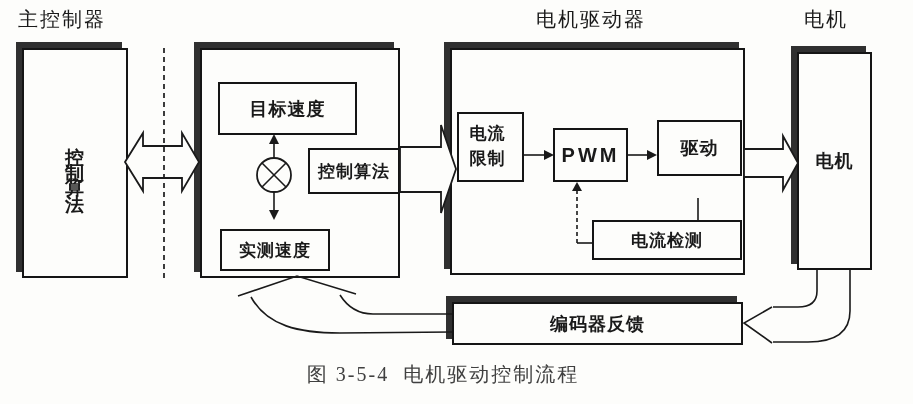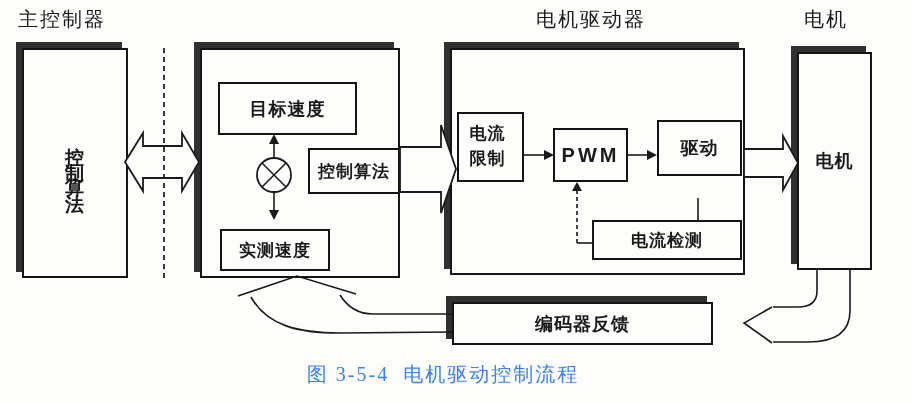--- a/index.html
+++ b/index.html
@@ -23,21 +23,21 @@
   .vtext{
     writing-mode:vertical-rl;text-orientation:upright;
     font-size:19px;font-weight:700;letter-spacing:15px;line-height:1;
   }
   .wrap2{width:42px;line-height:1.45;word-break:break-all;}
   .pwm{font-family:Liberation Sans, sans-serif;font-size:20px;font-weight:600;letter-spacing:3px;}
   #connectors{position:absolute;left:0;top:0;pointer-events:none;}
   #caption{
     position:absolute;left:443px;top:361px;transform:translateX(-50%);
     font-family:"Liberation Serif","DejaVu Serif",serif;
-    font-size:20px;letter-spacing:2px;white-space:pre;color:#3b82f6;
+    font-size:20px;letter-spacing:2px;white-space:pre;color:#404040;
   }
 </style>
 </head>
 <body>
 
 <div id="stage">
 
   <div class="hdr" style="left:62px;">主控制器</div>
   <div class="hdr" style="left:591px;">电机驱动器</div>
   <div class="hdr" style="left:826px;">电机</div>
@@ -75,21 +75,21 @@
   </div>
 
   <div class="box" style="left:592px;top:220px;width:150px;height:40px;">
     <span class="lbl" style="font-size:17px;">电流检测</span>
   </div>
 
   <div class="box bigbox" style="left:797px;top:52px;width:75px;height:218px;">
     <span class="lbl">电机</span>
   </div>
 
-  <div class="box bigbox" style="left:452px;top:302px;width:261px;height:43px;">
+  <div class="box bigbox" style="left:452px;top:302px;width:291px;height:43px;">
     <span class="lbl">编码器反馈</span>
   </div>
 
   <svg id="connectors" width="913" height="404" viewBox="0 0 913 404">
 
     <polygon points="125,162 143,133 143,146 182,146 182,133 199,162 182,191 182,178 143,178 143,191" fill="#fdfdfb" stroke="#1a1a1a" stroke-width="1.8"></polygon>
 
     <line x1="164" y1="48" x2="164" y2="278" stroke="#1a1a1a" stroke-width="1.7" stroke-dasharray="5,4"></line>
 
     <g>

